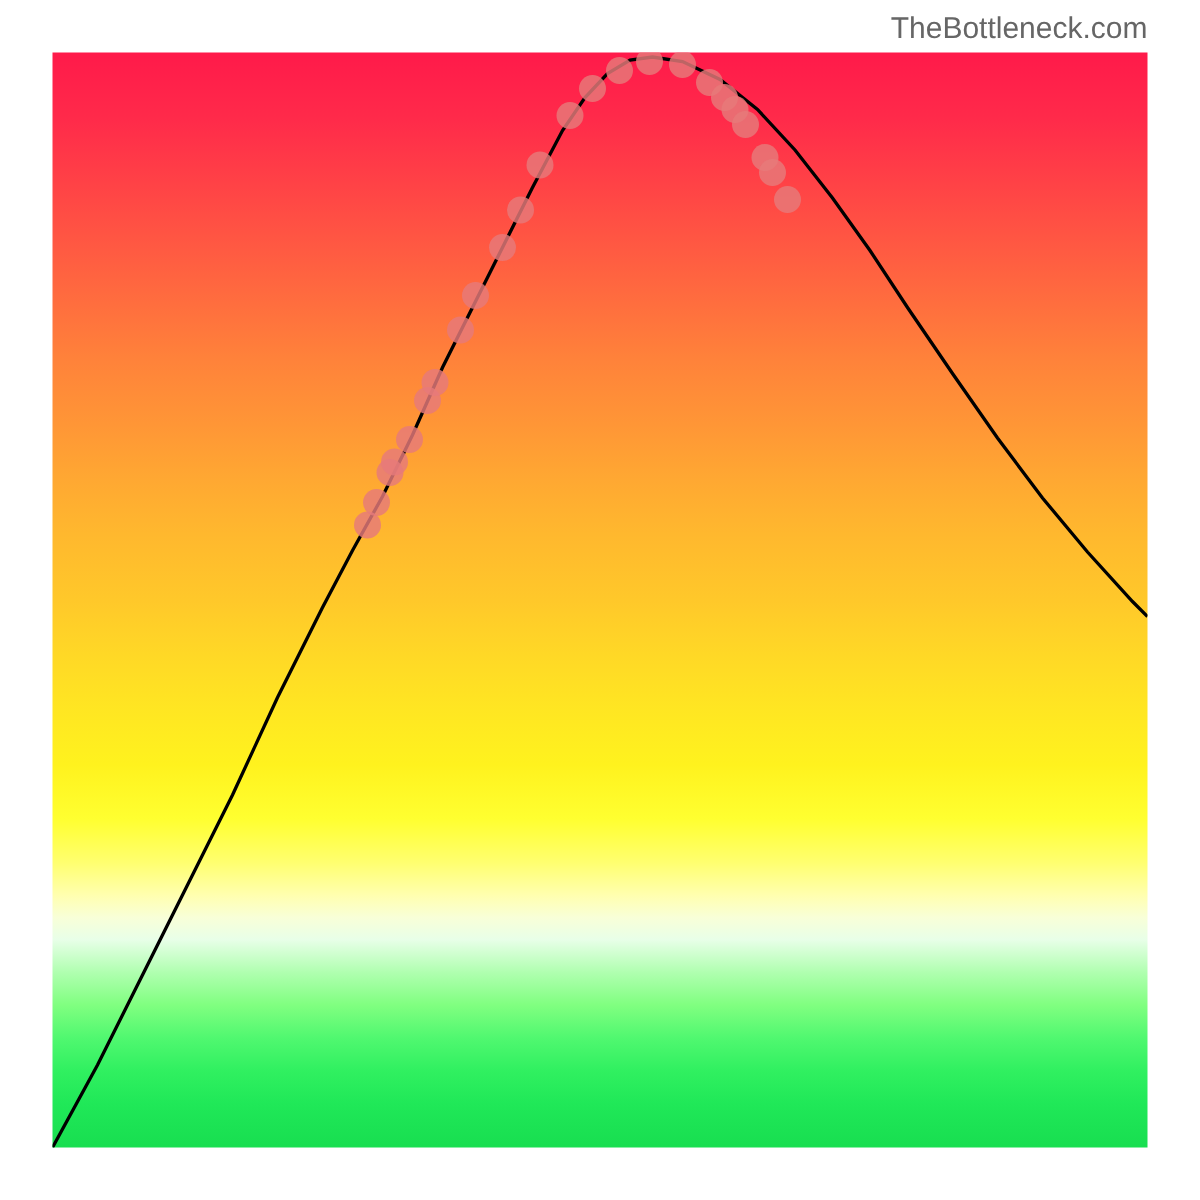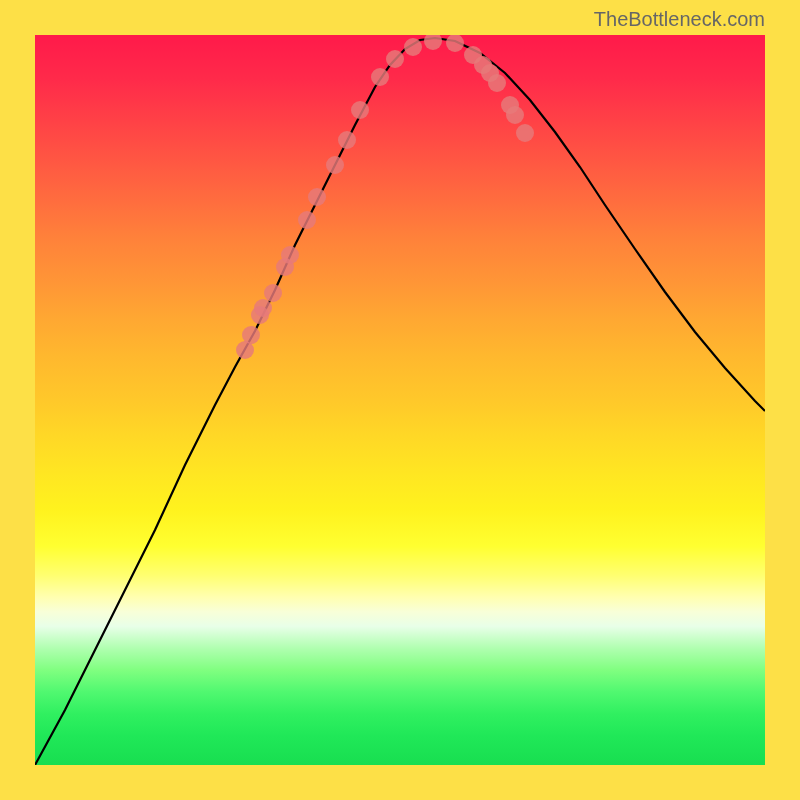--- a/index.html
+++ b/index.html
@@ -8,21 +8,21 @@
     background: #000;
     width: 800px;
     height: 800px;
     overflow: hidden;
     position: relative;
   }
   .chart-container {
     position: relative;
     width: 800px;
     height: 800px;
-    background: #fde047;
+    background: #ffffff;
   }
   .plot-area {
     position: absolute;
     left: 35px;
     top: 35px;
     width: 730px;
     height: 730px;
     background: linear-gradient(to bottom,
       #ff1a4a 0%,
       #ff2a4a 6%,

